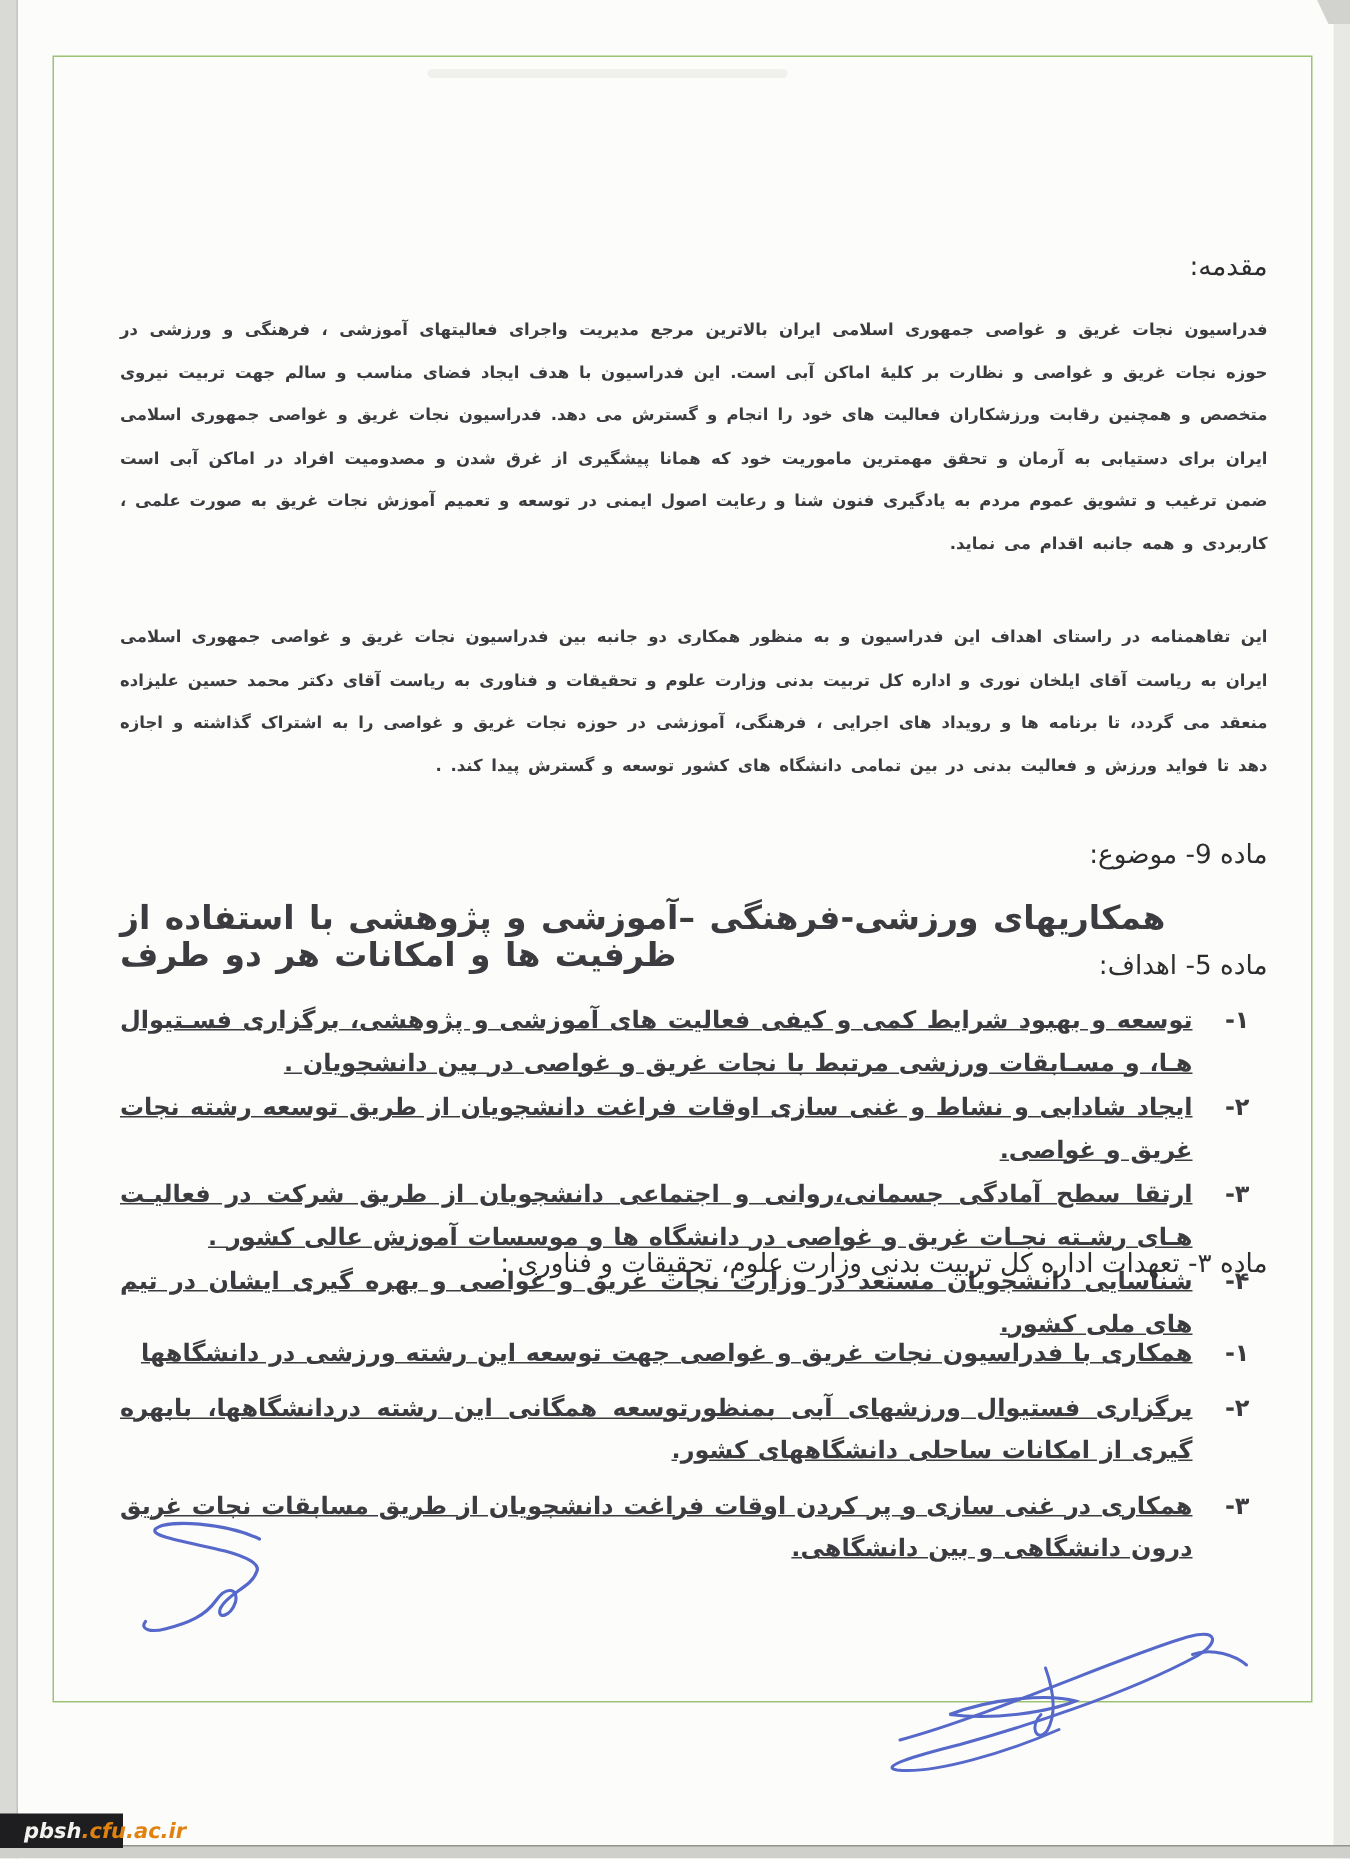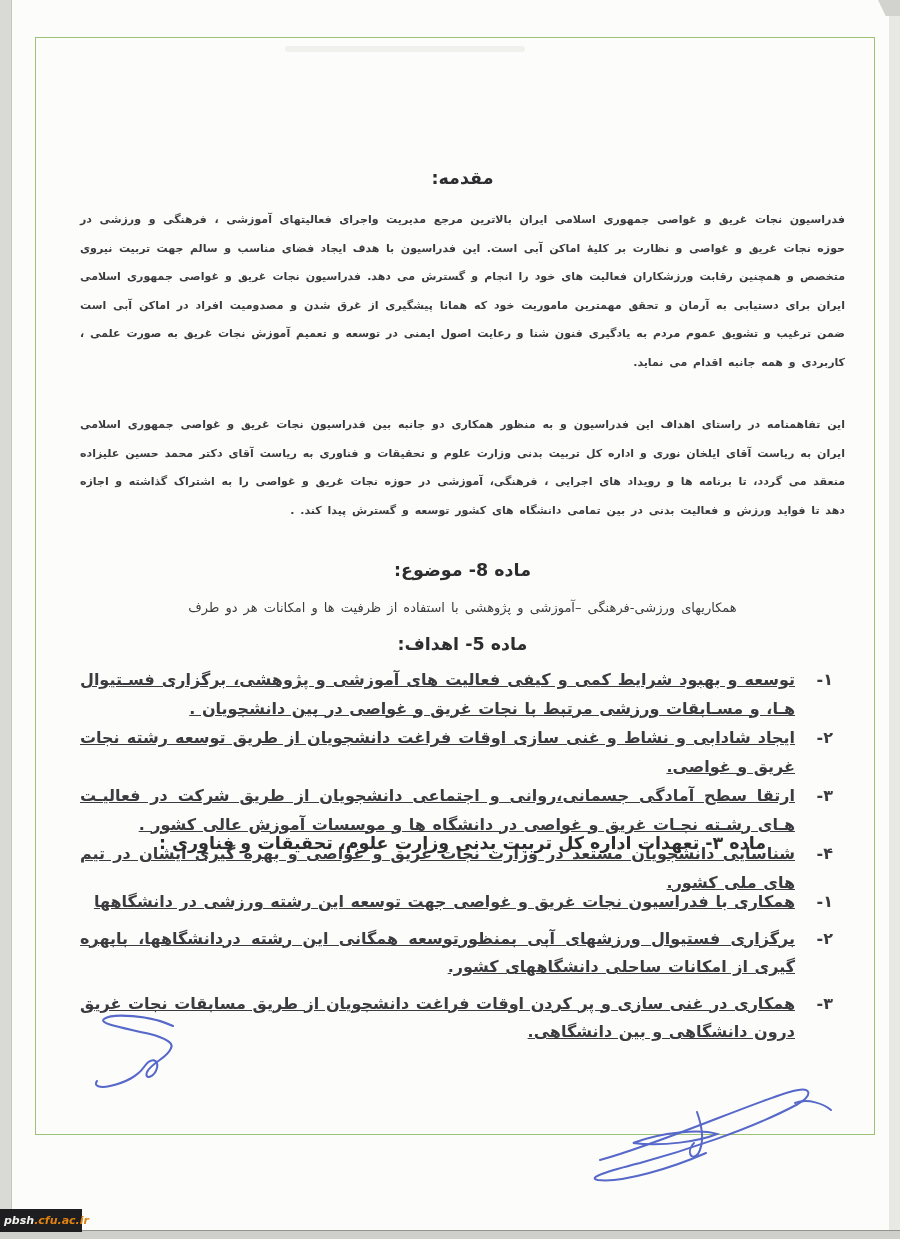--- a/index.html
+++ b/index.html
@@ -11,36 +11,36 @@
   
   .edge-left{position:absolute;left:0;top:0;width:11px;height:1239px;background:#d9d9d5;border-right:1px solid #c4c4c0;}
   .edge-right{position:absolute;right:0;top:14px;width:11px;height:1225px;background:#e8e8e4;}
   .edge-corner-tr{position:absolute;right:0;top:0;width:22px;height:16px;background:#d2d2ce;clip-path:polygon(100% 0,100% 100%,35% 100%,0 0);}
   .edge-bottom{position:absolute;left:0;bottom:0;width:900px;height:8px;background:#cfcfcb;border-top:1px solid #94948e;}
   .smudge-top{position:absolute;left:285px;top:46px;width:240px;height:6px;background:#f0f0ec;border-radius:3px;}
   
   .frame{position:absolute;left:35px;top:37px;width:838px;height:1096px;border:1px solid #9cc276;}
   
   .blk{position:absolute;right:55px;left:80px;direction:rtl;color:#3c3c40;}
-  .heading{font-weight:bold;font-size:17.5px;color:#2d2d30;text-align:center;}
+  .heading{font-weight:normal;font-size:17.5px;color:#2d2d30;text-align:right;}
   .para{font-weight:bold;font-size:11px;line-height:28.5px;text-align:justify;word-spacing:2px;}
-  .single{font-weight:normal;font-size:13px;text-align:center;word-spacing:2px;}
+  .single{font-weight:bold;font-size:22px;text-align:left;word-spacing:2px;}
   .list{padding-right:12px;}
   .item{display:flex;gap:10px;font-weight:bold;font-size:16px;line-height:28.5px;}
   .item .num{flex:0 0 28px;text-align:right;}
   .item .txt{flex:1;text-align:justify;word-spacing:1px;text-decoration:underline;}
   .list-a2 .item{margin-bottom:1px;}
   .list-a3 .item{margin-bottom:8px;}
   
   .sig-layer{position:absolute;left:0;top:0;width:900px;height:1239px;pointer-events:none;}
   
   .watermark{
     position:absolute;left:0;top:1209px;width:82px;height:23px;background:#1e1e20;
-    display:flex;align-items:center;padding-left:4px;box-sizing:border-box;
-    font-style:italic;font-weight:bold;font-size:11px;direction:ltr;letter-spacing:0px;
+    display:flex;align-items:center;padding-left:16px;box-sizing:border-box;
+    font-style:italic;font-weight:bold;font-size:14px;direction:ltr;letter-spacing:0px;
   }
   .watermark .w-prefix{color:#f2f2ef;}
   .watermark .w-suffix{color:#e0820f;}
 </style>
 </head>
 <body>
 
 <div class="edge-left"></div>
 <div class="edge-right"></div>
 <div class="edge-corner-tr"></div>
@@ -48,21 +48,21 @@
 <div class="smudge-top"></div>
 
 <div class="frame"></div>
 
 <div class="blk heading" style="top:168px;">مقدمه:</div>
 
 <div class="blk para" style="top:206px;">فدراسیون نجات غریق و غواصی جمهوری اسلامی ایران بالاترین مرجع مدیریت واجرای فعالیتهای آموزشی ، فرهنگی و ورزشی در حوزه نجات غریق و غواصی و نظارت بر کلیهٔ اماکن آبی است. این فدراسیون با هدف ایجاد فضای مناسب و سالم جهت تربیت نیروی متخصص و همچنین رقابت ورزشکاران  فعالیت های خود را انجام و گسترش می دهد. فدراسیون نجات غریق و غواصی جمهوری اسلامی  ایران برای دستیابی به آرمان و تحقق مهمترین ماموریت خود  که همانا پیشگیری از غرق شدن و مصدومیت افراد در اماکن آبی است ضمن ترغیب و تشویق عموم مردم به یادگیری فنون شنا و رعایت اصول ایمنی در توسعه و تعمیم آموزش نجات غریق به صورت علمی ، کاربردی و همه جانبه  اقدام می نماید.</div>
 
 <div class="blk para" style="top:411px;">این تفاهمنامه در راستای اهداف این فدراسیون و به منظور همکاری دو جانبه بین فدراسیون نجات غریق و غواصی جمهوری اسلامی ایران به ریاست آقای ایلخان نوری و اداره کل تربیت بدنی وزارت علوم و تحقیقات و فناوری به ریاست آقای دکتر محمد حسین علیزاده منعقد می گردد، تا برنامه ها و رویداد های  اجرایی ، فرهنگی، آموزشی در حوزه نجات غریق و غواصی را به اشتراک گذاشته و اجازه دهد تا فواید ورزش و فعالیت بدنی در بین تمامی دانشگاه های کشور توسعه و گسترش پیدا کند. .</div>
 
-<div class="blk heading" style="top:560px;">ماده 8- موضوع:</div>
+<div class="blk heading" style="top:560px;">ماده 9- موضوع:</div>
 <div class="blk single" style="top:600px;">همکاریهای ورزشی-فرهنگی –آموزشی و پژوهشی با استفاده از ظرفیت ها و امکانات هر دو طرف</div>
 
 <div class="blk heading" style="top:634px;">ماده 5- اهداف:</div>
 <div class="blk list list-a2" style="top:666px;">
   <div class="item">
     <span class="num">۱-</span>
     <span class="txt">توسعه و بهبود شرایط کمی و کیفی فعالیت های آموزشی و پژوهشی، برگزاری فسـتیوال هـا، و مسـابقات ورزشی مرتبط با نجات غریق و غواصی در بین دانشجویان .</span>
   </div>
   <div class="item">
     <span class="num">۲-</span>

